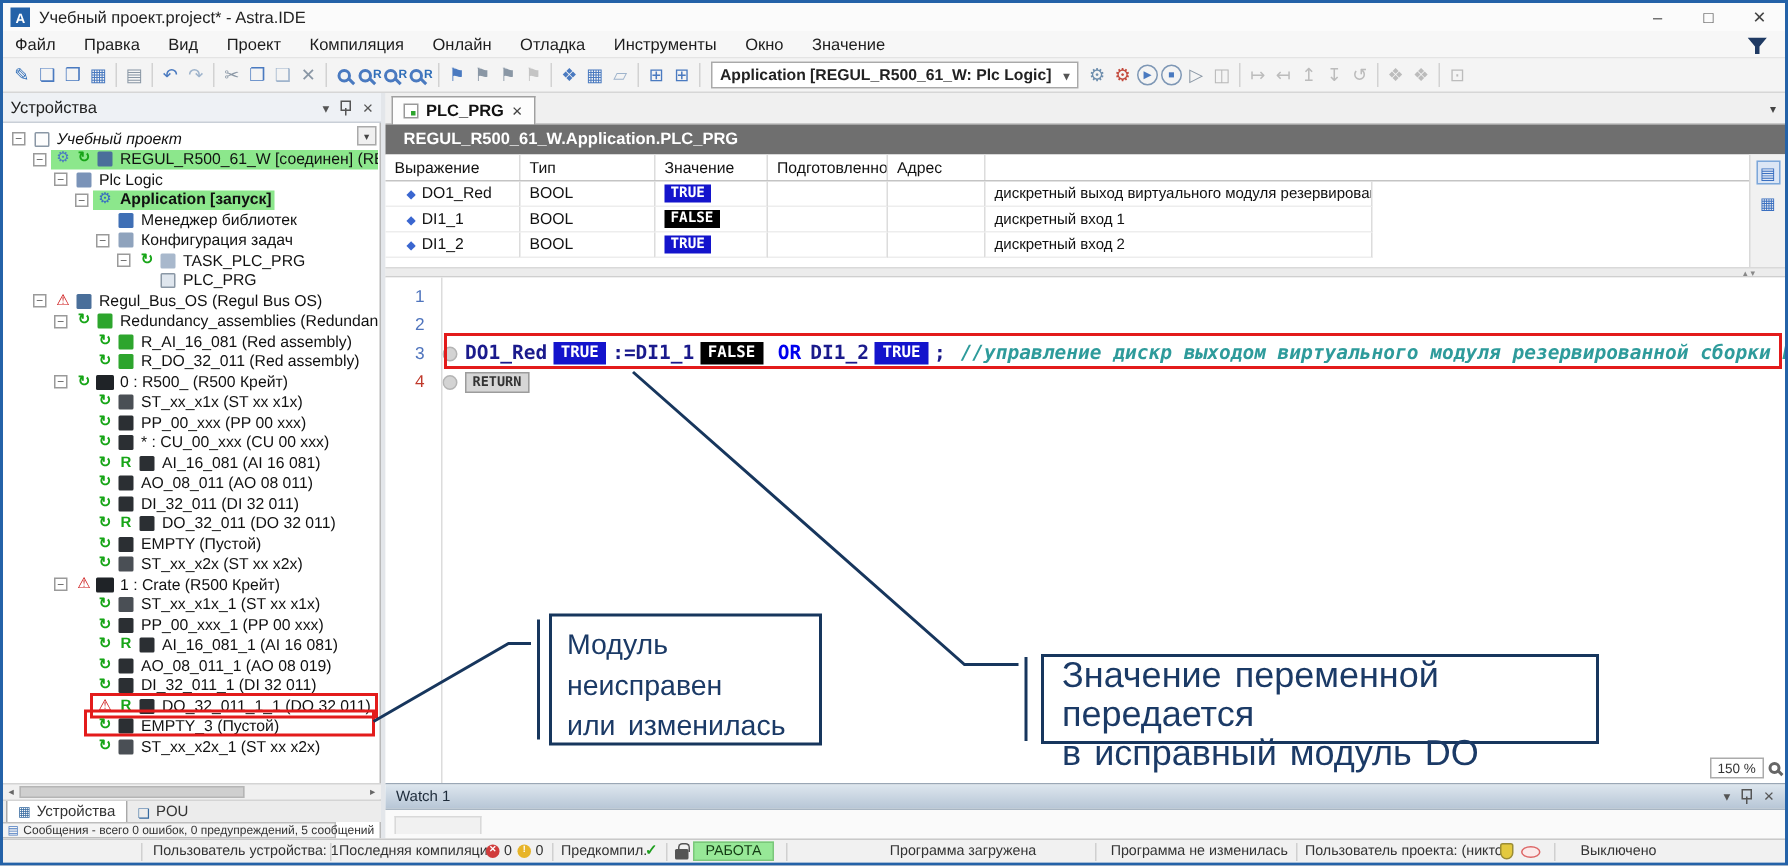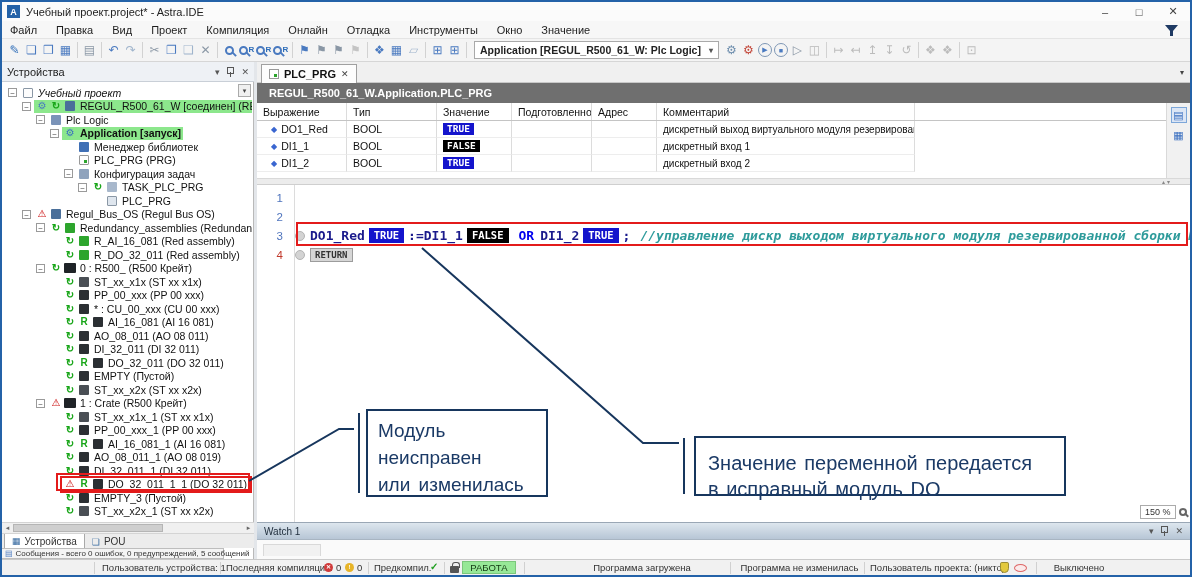--- a/index.html
+++ b/index.html
@@ -122,21 +122,21 @@
   .sb-lock{position:absolute;top:6px;width:9px;height:7px;background:#555;border-radius:1px;}
   .sb-lock::before{content:"";position:absolute;top:-4px;left:1.5px;width:6px;height:5px;border:1.5px solid #555;border-bottom:none;border-radius:3px 3px 0 0;}
   .sb-run{position:absolute;left:460px;top:1px;width:54px;height:13px;background:#97e897;border:1px solid #7bc77b;font-size:9.5px;color:#133913;display:flex;align-items:center;justify-content:center;}
   .sb-shield{position:absolute;left:998px;top:2px;width:9px;height:11px;background:#e3c93e;border:1px solid #9a8c35;border-radius:2px 2px 5px 5px;}
   .sb-cloud{position:absolute;left:1012px;top:4px;width:13px;height:8px;background:#fbeaea;border:1px solid #d66;border-radius:50%;}
 
   
   .overlay-svg{position:absolute;left:0;top:0;width:1188px;height:573px;pointer-events:none;z-index:40;}
   .callout{position:absolute;background:#fff;border:2px solid #17365d;color:#1b3a66;z-index:50;}
   .callout1{left:364px;top:407px;width:182px;height:88px;font-size:19px;line-height:27px;padding:6px 10px;word-spacing:3px;}
-  .callout2{left:692px;top:434px;width:372px;height:60px;font-size:20px;line-height:26px;padding:12px 12px;word-spacing:2px;}
+  .callout2{left:692px;top:434px;width:372px;height:60px;font-size:24px;line-height:26px;padding:0 12px;word-spacing:2px;}
 </style>
 </head>
 <body>
 
 <div class="frame">
 <div class="window">
 
   <div class="titlebar">
     <span class="app-ico">A</span>
     <span class="title-text">Учебный проект.project* - Astra.IDE</span>
@@ -279,31 +279,20 @@
         <div class="tree-row" style="padding-left: 62px;">
           <span class="expspace"></span>
           <span class="rowc">
             <span class="tic">
               <span class="ticbox" style="background: rgb(63, 111, 181);"></span>
             </span>
             <span class="lbl">Менеджер библиотек</span>
           </span>
         </div>
         <div class="tree-row" style="padding-left: 62px;">
-          <span class="expspace"></span>
-          <span class="rowc">
-            <span class="tic">
-              <span class="ticbox" style="background: rgb(253, 253, 253); border: 1px solid rgb(153, 153, 153); position: relative;">
-                <span style="position: absolute; right: 1px; bottom: 1px; width: 3px; height: 3px; background: rgb(45, 165, 45);"></span>
-              </span>
-            </span>
-            <span class="lbl">PLC_PRG (PRG)</span>
-          </span>
-        </div>
-        <div class="tree-row" style="padding-left: 62px;">
           <span class="expbox">–</span>
           <span class="rowc">
             <span class="tic">
               <span class="ticbox" style="background: rgb(143, 163, 189);"></span>
             </span>
             <span class="lbl">Конфигурация задач</span>
           </span>
         </div>
         <div class="tree-row" style="padding-left: 76px;">
           <span class="expbox">–</span>
@@ -593,21 +582,20 @@
   <div class="darkhdr">
     <span class="p">REGUL_R500_61_W.Application.PLC_PRG</span>
   </div>
   <div class="wtable" id="wtable">
         <div class="trow hdr">
           <span class="tcell" style="width: 90px;">Выражение</span>
           <span class="tcell" style="width: 90px;">Тип</span>
           <span class="tcell" style="width: 75px;">Значение</span>
           <span class="tcell" style="width: 80px;">Подготовленное ...</span>
           <span class="tcell" style="width: 65px;">Адрес</span>
-          <span class="tcell" style="width: 258px;">Комментарий</span>
         </div>
         <div class="trow">
           <span class="tcell" style="width: 90px;">
             <span class="vardia">◆</span>
             <span>DO1_Red</span>
           </span>
           <span class="tcell" style="width: 90px;">BOOL</span>
           <span class="tcell" style="width: 75px;">
             <span class="chip t">TRUE</span>
           </span>

